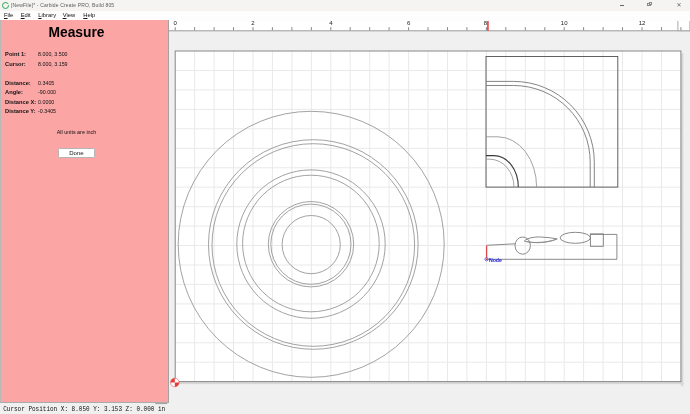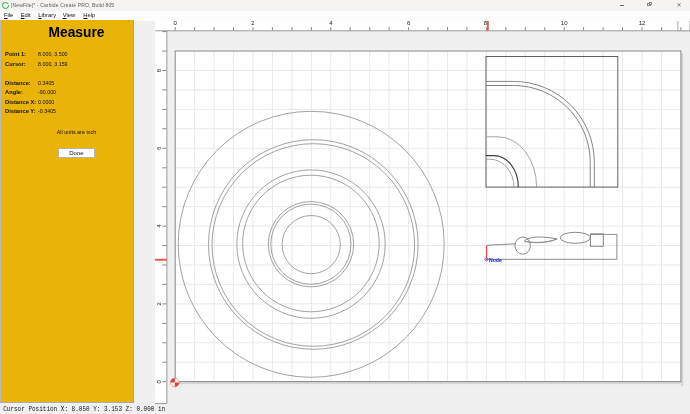--- a/index.html
+++ b/index.html
@@ -4,21 +4,21 @@
 html,body { width:690px; height:414px; overflow:hidden; background:#f0f0f0;
   font-family:"Liberation Sans", sans-serif; }
 #titlebar { position:absolute; left:0; top:0; width:690px; height:11px; background:#f5f4f2; }
 #appicon { position:absolute; left:2px; top:1.6px; width:7px; height:7px; border-radius:50%; border:1.9px solid #2da44e; box-sizing:border-box; }
 #appicon:after { content:""; position:absolute; left:3px; top:1.2px; width:2.5px; height:1.6px; background:#f5f4f2; }
 #titletext { position:absolute; left:11px; top:2.2px; font-size:5px; color:#5a5a5a; letter-spacing:0.15px; }
 .wbtn { position:absolute; top:0px; color:#666; font-size:7px; }
 #menubar { position:absolute; left:0; top:11px; width:690px; height:10px; background:#fdfdfd; }
 .mi { position:absolute; top:0.5px; font-size:5.8px; color:#111; }
 .mi u { text-decoration-thickness:0.5px; text-underline-offset:1px; }
-#panel { position:absolute; left:0; top:19.8px; width:134px; height:383.5px; background:#eab308;
+#panel { position:absolute; left:0; top:19.8px; width:169px; height:383.5px; background:#fca5a5;
   border-right:1px solid #a3a3a3; border-bottom:1px solid #ababab; border-left:1px solid #b8b8b8; }
 #ptitle { position:absolute; left:0; width:151px; text-align:center; font-size:13.8px; font-weight:bold; color:#000; }
 .lab { position:absolute; left:5.1px; font-size:5.7px; font-weight:bold; color:#111; }
 .val { position:absolute; left:38.1px; font-size:5.3px; color:#111; }
 #units { position:absolute; top:128.6px; left:0; width:153px; text-align:center; font-size:5.4px; color:#111; }
 #done { position:absolute; left:58px; top:148.3px; width:36.7px; height:9.8px; background:#fff;
   border:1px solid #b5b5b5; border-radius:1.5px; font-size:6px; color:#111; text-align:center; line-height:8.8px; }
 #statusbar { position:absolute; left:3.2px; top:405.6px; font-size:6px; font-family:"Liberation Mono", monospace; color:#111; transform:scaleY(1.08); transform-origin:top; }
 svg { position:absolute; left:0; top:0; }
 </style></head>

